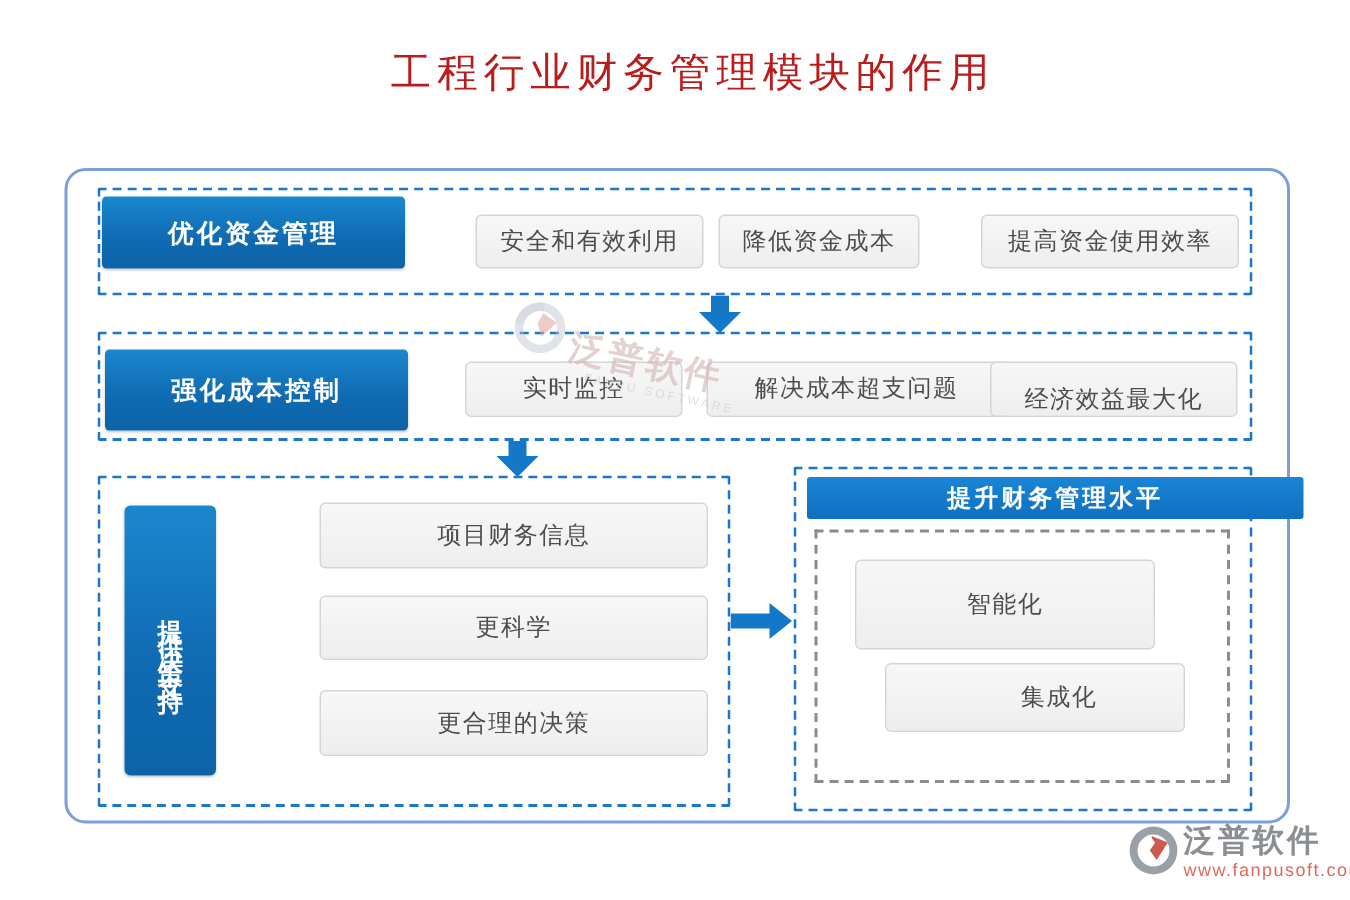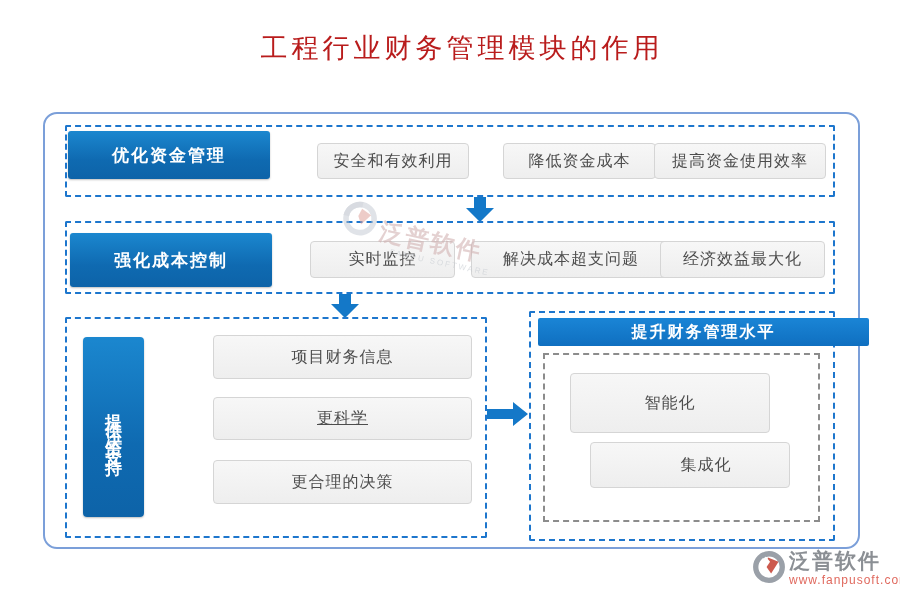--- a/index.html
+++ b/index.html
@@ -96,57 +96,57 @@
     </div>
   </div>
 
   <div class="abs dashed-blue z2" style="left:65px; top:125px; width:770px; height:72px;"></div>
   <div class="abs blue-btn z2" style="left:68px; top:131px; width:202px; height:48px;">
     <span>优化资金管理</span>
   </div>
   <div class="abs gray-box z2" style="left:317px; top:143px; width:152px; height:36px;">
     <span>安全和有效利用</span>
   </div>
-  <div class="abs gray-box z2" style="left:503px; top:143px; width:153px; height:36px;">
+  <div class="abs gray-box z2" style="left:479px; top:143px; width:134px; height:36px;">
     <span>降低资金成本</span>
   </div>
   <div class="abs gray-box z2" style="left:654px; top:143px; width:172px; height:36px;">
     <span>提高资金使用效率</span>
   </div>
 
   <svg class="abs arrow-svg z2" style="left:465px; top:197px;" width="30" height="25" viewBox="0 0 30 25">
     <path d="M9 0 h12 v11 h8 L15 25 1 11 h8 z" fill="#1478c8"></path>
   </svg>
 
   <div class="abs dashed-blue z2" style="left:65px; top:221px; width:770px; height:73px;"></div>
   <div class="abs blue-btn z2" style="left:70px; top:233px; width:202px; height:54px;">
     <span>强化成本控制</span>
   </div>
   <div class="abs gray-box z2" style="left:310px; top:241px; width:145px; height:37px;">
     <span>实时监控</span>
   </div>
   <div class="abs gray-box z2" style="left:471px; top:241px; width:200px; height:37px;">
     <span>解决成本超支问题</span>
   </div>
-  <div class="abs gray-box z2" style="left:660px; top:241px; width:165px; height:37px;">
+  <div class="abs gray-box z2" style="left:660px; top:241px; width:165px; height:37px;align-items:flex-end;">
     <span>经济效益最大化</span>
   </div>
 
   <svg class="abs arrow-svg z2" style="left:330px; top:294px;" width="30" height="24" viewBox="0 0 30 24">
     <path d="M9 0 h12 v10 h8 L15 24 1 10 h8 z" fill="#1478c8"></path>
   </svg>
 
   <div class="abs dashed-blue z2" style="left:65px; top:317px; width:422px; height:221px;"></div>
   <div class="abs blue-btn z2" style="left:83px; top:337px; width:61px; height:180px; border-radius:4px;">
     <span class="v-label">提供决策支持</span>
   </div>
   <div class="abs gray-box z2" style="left:213px; top:335px; width:259px; height:44px;">
     <span>项目财务信息</span>
   </div>
-  <div class="abs gray-box z2" style="left:213px; top:397px; width:259px; height:43px;text-decoration:underline;">
+  <div class="abs gray-box z2" style="left:213px; top:397px; width:259px; height:43px;">
     <span>更科学</span>
   </div>
   <div class="abs gray-box z2" style="left:213px; top:460px; width:259px; height:44px;">
     <span>更合理的决策</span>
   </div>
 
   <svg class="abs arrow-svg z2" style="left:487px; top:401px;" width="41" height="26" viewBox="0 0 41 26">
     <path d="M0 8 h26 v-7 L41 13 26 25 v-7 H0 z" fill="#1478c8"></path>
   </svg>
 

